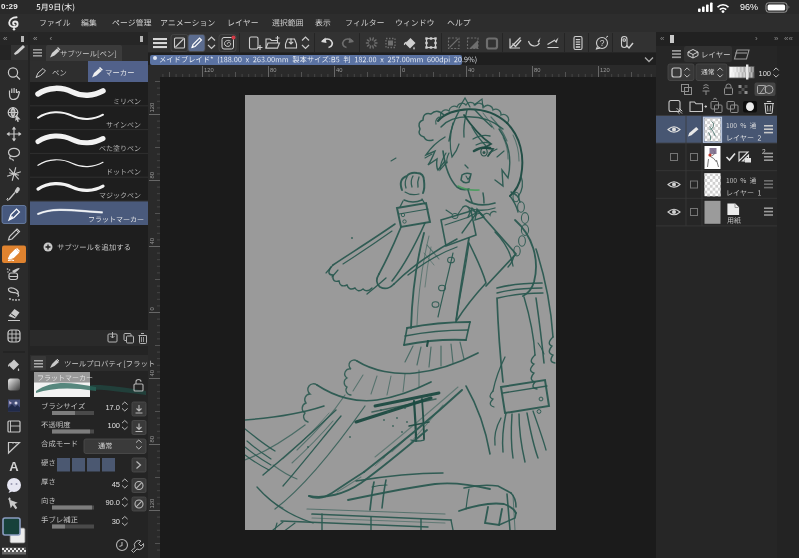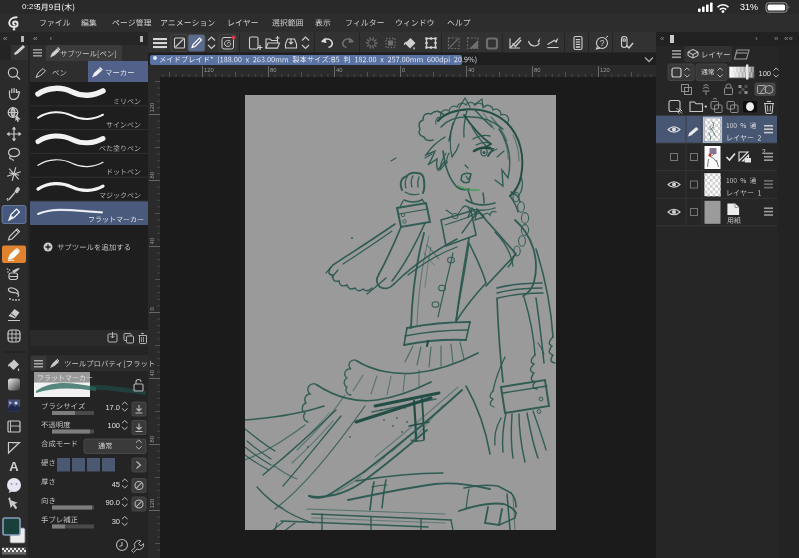--- a/index.html
+++ b/index.html
@@ -4,22 +4,22 @@
 <style>
 html,body{margin:0;padding:0;background:#000;}
 body{width:799px;height:558px;position:relative;overflow:hidden;font-family:"Liberation Sans",sans-serif;}
 .abs{position:absolute;}
 svg{display:block;}
 </style>
 </head>
 <body>
 
 <div class="abs" style="left:0;top:0;width:799px;height:14px;background:#292929;"></div>
-<div class="abs" style="left:22px;top:2px;color:#f0f0f0;font-size:8px;font-weight:normal;letter-spacing:.2px;">0:29</div>
-<div class="abs" style="left:740px;top:2px;color:#fff;font-size:9px;">31%</div>
+<div class="abs" style="left:1px;top:2px;color:#f0f0f0;font-size:8px;font-weight:bold;letter-spacing:.2px;">0:29</div>
+<div class="abs" style="left:740px;top:2px;color:#fff;font-size:9px;">96%</div>
 <svg class="abs" style="left:698px;top:2px" width="100" height="11" viewBox="0 0 100 11">
 
   <rect x="0" y="6.5" width="2.6" height="3.5" rx="0.8" fill="#fff"></rect>
   <rect x="4" y="4.5" width="2.6" height="5.5" rx="0.8" fill="#fff"></rect>
   <rect x="8" y="2.5" width="2.6" height="7.5" rx="0.8" fill="#fff"></rect>
   <rect x="12" y="0.5" width="2.6" height="9.5" rx="0.8" fill="#fff"></rect>
 
   <g stroke="#fff" fill="none">
     <path d="M19.5 5.2 A7.4 7.4 0 0 1 30.5 5.2" stroke-width="1.7"></path>
     <path d="M21.8 7.6 A4.6 4.6 0 0 1 28.2 7.6" stroke-width="1.7"></path>

